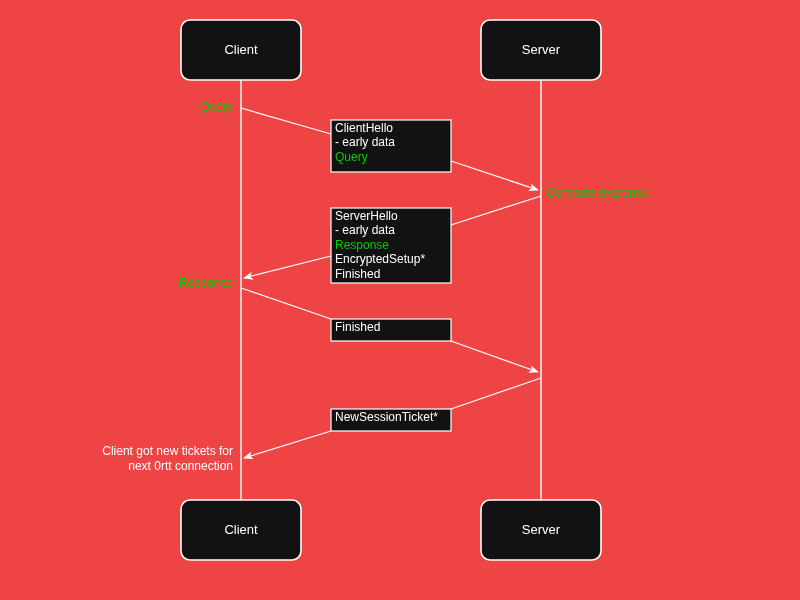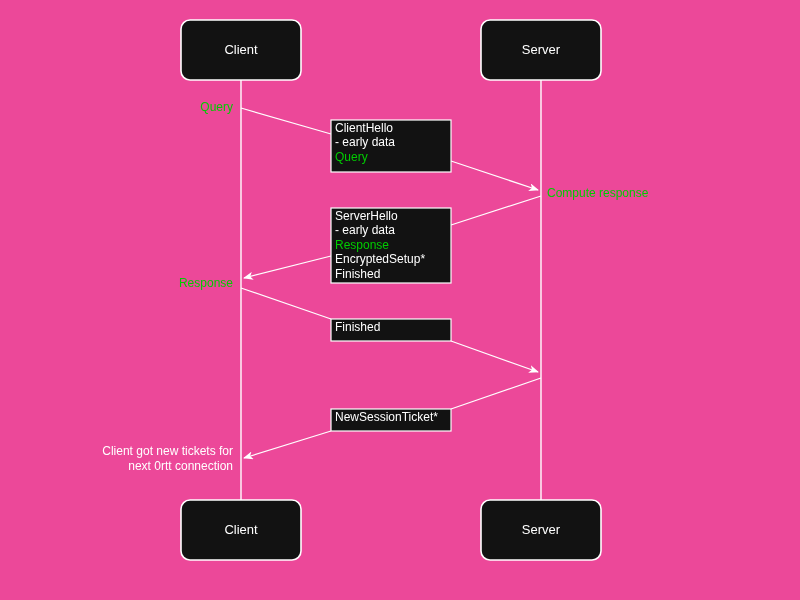--- a/index.html
+++ b/index.html
@@ -4,21 +4,21 @@
 <style>
   html, body {
     margin: 0;
     padding: 0;
     background: #121212;
   }
   #canvas {
     position: relative;
     width: 800px;
     height: 600px;
-    background: #ec4899;
+    background: #ef4444;
     overflow: hidden;
     font-family: "Liberation Sans", sans-serif;
   }
   svg#diagram {
     position: absolute;
     left: 0;
     top: 0;
     width: 800px;
     height: 600px;
   }

